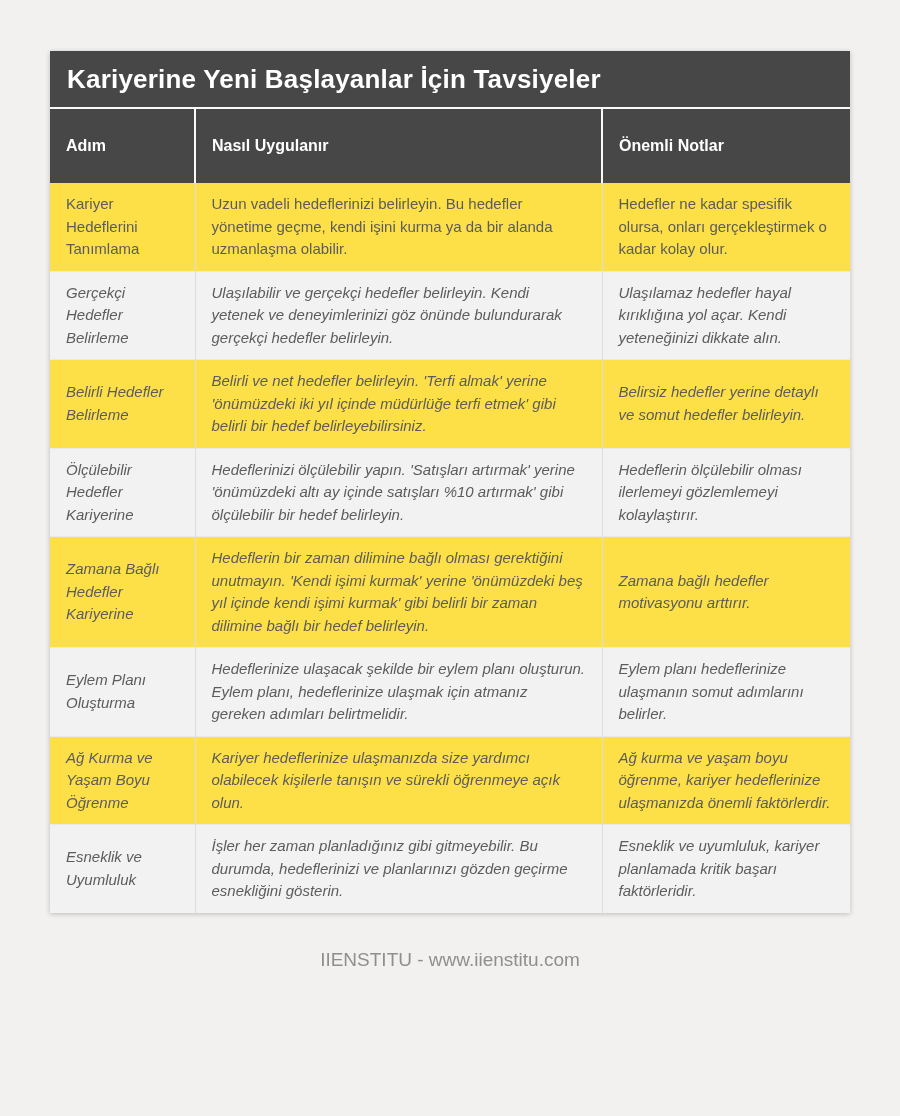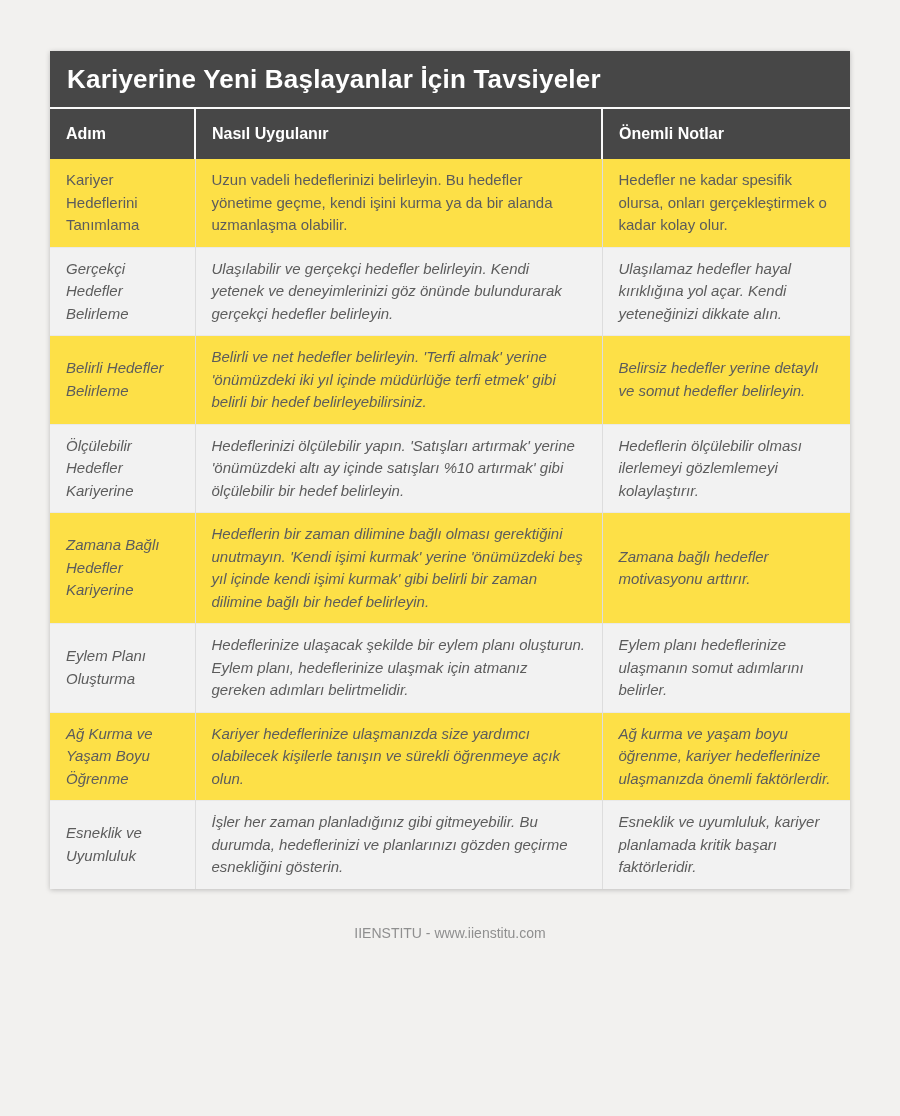--- a/index.html
+++ b/index.html
@@ -38,21 +38,21 @@
   }
   col.c1 { width: 145px; }
   col.c2 { width: 407px; }
   col.c3 { width: 248px; }
   .info-table thead th {
     background: #474747;
     color: #ffffff;
     font-size: 16px;
     font-weight: bold;
     text-align: left;
-    padding: 16px 16px;
+    padding: 28px 16px;
     vertical-align: middle;
   }
   .info-table thead th + th {
     border-left: 2px solid #fafafa;
     margin-top: 47px;
   }
   .info-table tbody td {
     font-size: 15px;
     line-height: 1.5;
     color: #5c5c5c;
@@ -69,21 +69,21 @@
   .info-table tbody tr:nth-child(even) {
     background: #f2f2f2;
   }
   .info-table tbody tr + tr td {
     border-top: 1px solid #e9e9e9;
     font-style: italic;
   }
   .footer {
     text-align: center;
     color: #8f8f8f;
-    font-size: 14px;
+    font-size: 19px;
     padding-top: 36px;
   }
 </style>
 </head>
 <body>
 
 <div class="page">
   <div class="card">
     <div class="title-bar">Kariyerine Yeni Başlayanlar İçin Tavsiyeler</div>
     <table class="info-table">

